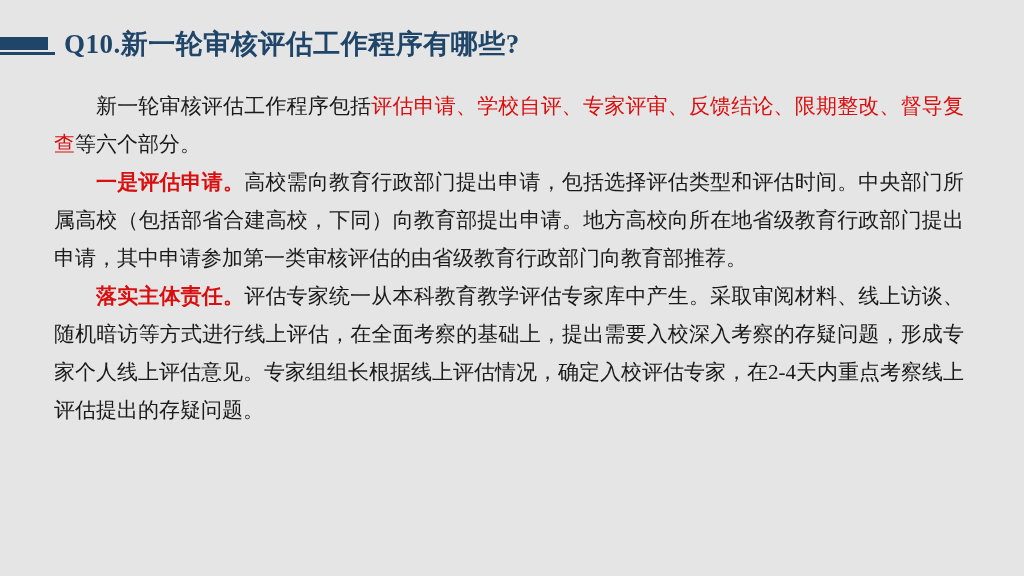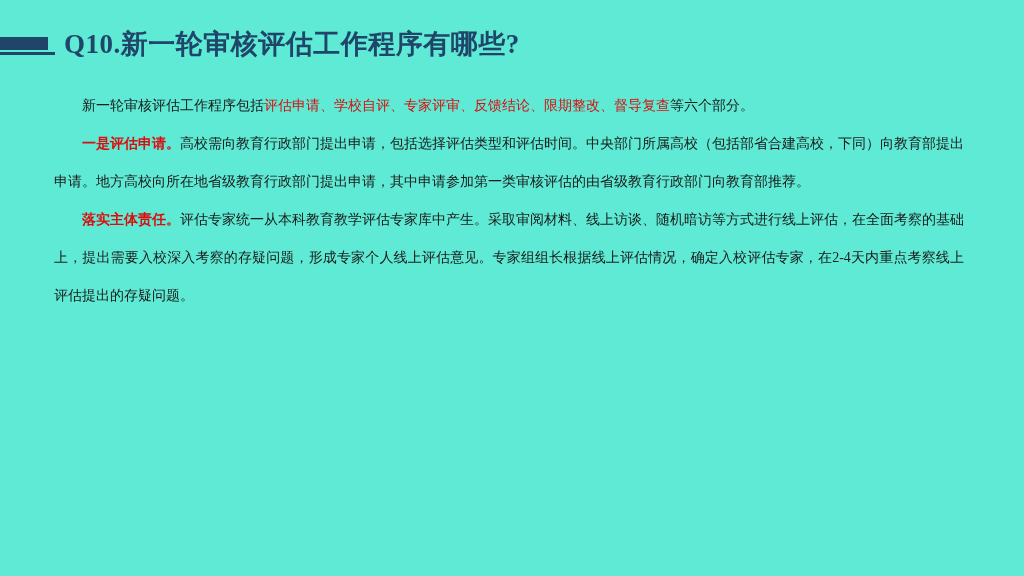--- a/index.html
+++ b/index.html
@@ -4,21 +4,21 @@
 <style>
   html, body {
     margin: 0;
     padding: 0;
     background: #ffffff;
   }
   .slide {
     position: relative;
     width: 1024px;
     height: 576px;
-    background: #5eead4;
+    background: #e5e5e5;
     overflow: hidden;
     font-family: "Liberation Serif", "DejaVu Serif", serif;
   }
   
   .header {
     position: absolute;
     top: 0;
     left: 0;
     right: 0;
     height: 70px;
@@ -49,21 +49,21 @@
     color: #1f4569;
     letter-spacing: 0.5px;
     white-space: nowrap;
   }
   
   .body-text {
     position: absolute;
     left: 54px;
     top: 87px;
     width: 910px;
-    font-size: 14px;
+    font-size: 21px;
     line-height: 38px;
     color: #1a1a1a;
     text-align: justify;
   }
   .para {
     margin: 0;
     text-indent: 2em;
   }
   .seg-red {
     color: #d90f0f;

